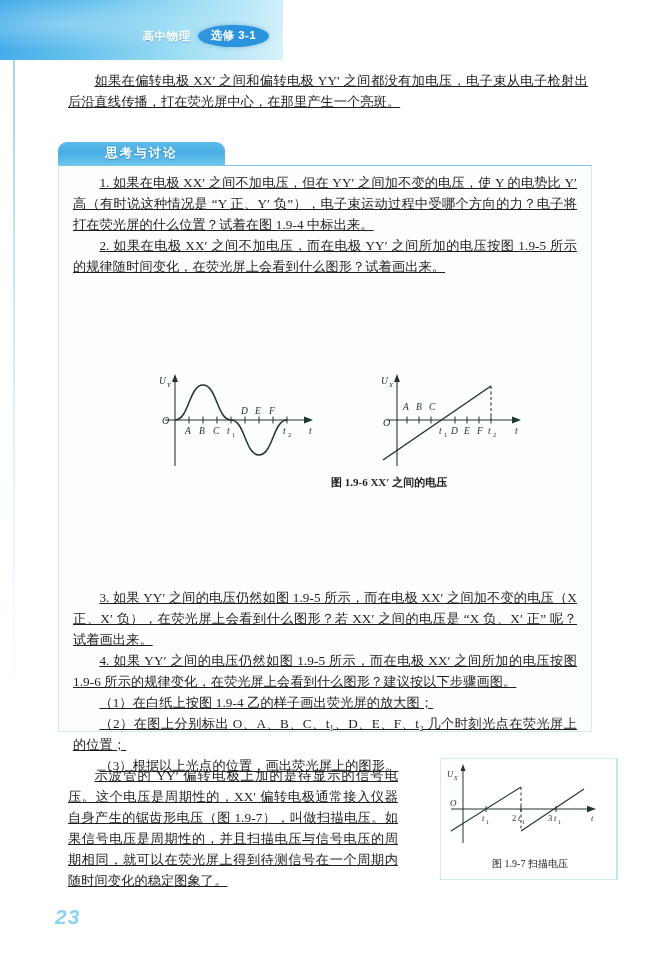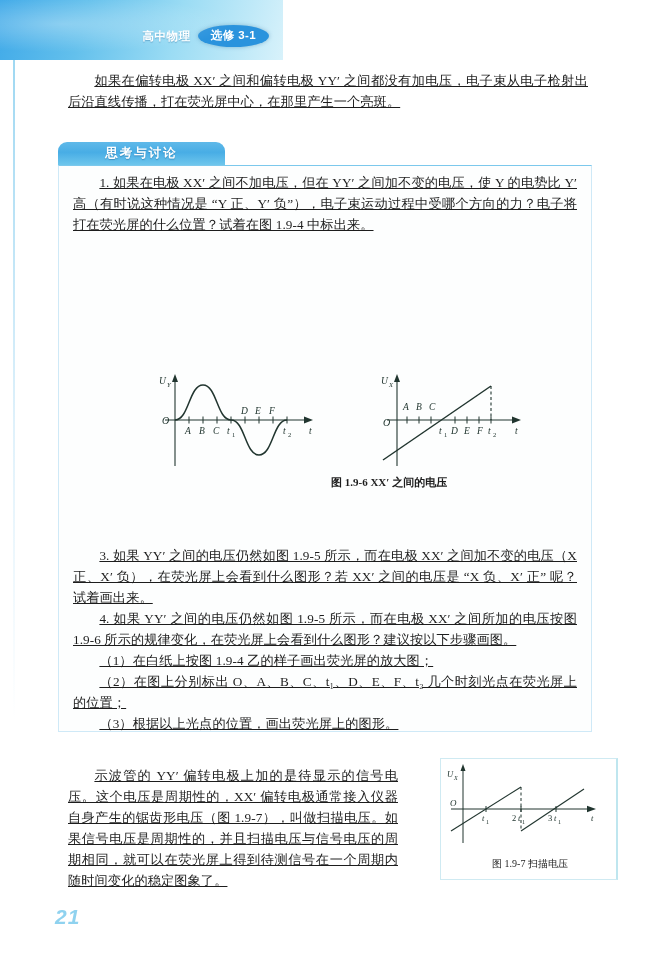--- a/index.html
+++ b/index.html
@@ -140,20 +140,21 @@
   </div>
 
   <div class="tdbox">
     <div class="td-tab">
       <div class="td-tab-label">思考与讨论</div>
     </div>
     <div class="td-panel">
       <div class="td-content">
 
         <p class="body indent">1. 如果在电极 XX′ 之间不加电压，但在 YY′ 之间加不变的电压，使 Y 的电势比 Y′ 高（有时说这种情况是 “Y 正、Y′ 负”），电子束运动过程中受哪个方向的力？电子将打在荧光屏的什么位置？试着在图 1.9-4 中标出来。</p>
+        <p class="body indent">2. 如果在电极 XX′ 之间不加电压，而在电极 YY′ 之间所加的电压按图 1.9-5 所示的规律随时间变化，在荧光屏上会看到什么图形？试着画出来。</p>
 
         <div class="figrow">
 
           <div class="fig fig-a">
             <svg width="180" height="105" viewBox="0 0 180 105">
 
               <line x1="24" y1="12" x2="24" y2="98" stroke="#21352f" stroke-width="1.1"></line>
               <polygon points="24,6 21,14 27,14" fill="#21352f"></polygon>
 
               <line x1="14" y1="52" x2="155" y2="52" stroke="#21352f" stroke-width="1.1"></line>
@@ -269,15 +270,15 @@
       <text x="77" y="62" font-size="8.5" font-style="italic">t</text>
       <text x="81" y="65" font-size="6">1</text>
       <text x="107" y="62" font-size="8.5">3</text>
       <text x="113" y="62" font-size="8.5" font-style="italic">t</text>
       <text x="117" y="65" font-size="6">1</text>
       <text x="150" y="62" font-size="8.5" font-style="italic">t</text>
     </svg>
     <div class="figcap7">图 1.9-7    扫描电压</div>
   </div>
 
-  <div class="pageno">21</div>
+  <div class="pageno">23</div>
 
 </div>
 
 </body></html>

